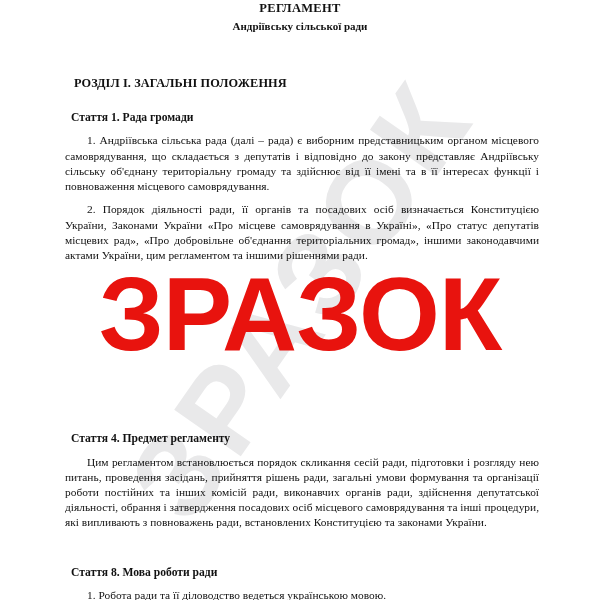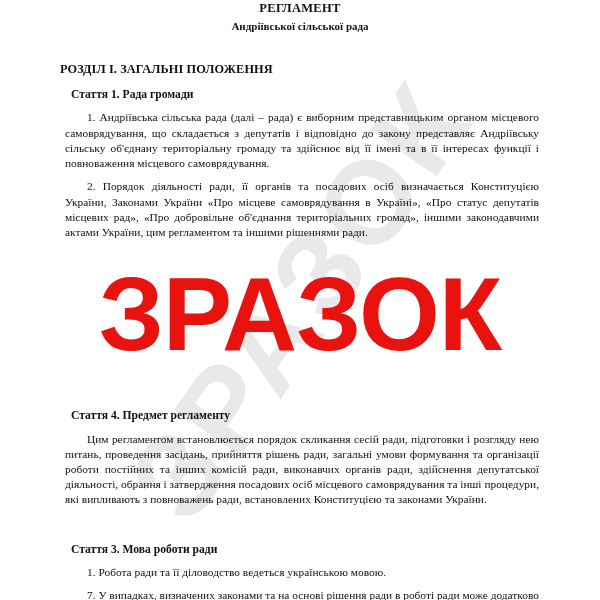--- a/index.html
+++ b/index.html
@@ -65,21 +65,21 @@
     line-height: 1.3;
   }
 
   .body-block {
     padding: 0 53px 0 57px;
   }
 
   .section-heading {
     font-weight: bold;
     font-size: 12.3px;
-    margin: 3px;
+    margin: 17px;
     padding-top: 26px;
     line-height: 1.3;
     letter-spacing: 0.1px;
   }
   .article-heading {
     font-weight: bold;
     font-size: 11.6px;
     margin: 8px;
     padding-top: 1px;
     padding-left: 6px;
@@ -126,41 +126,41 @@
 
 <div class="page">
 
   <div class="bg-watermark">
     <span>ЗРАЗОК</span>
   </div>
 
   <div class="doc">
 
     <h1 class="doc-title">РЕГЛАМЕНТ</h1>
-    <h2 class="doc-subtitle">Андріївської сільської рада</h2>
+    <h2 class="doc-subtitle">Андріївську сільської ради</h2>
 
     <div class="body-block">
 
       <div class="section-heading">РОЗДІЛ І. ЗАГАЛЬНІ ПОЛОЖЕННЯ</div>
 
       <div class="article-heading">Стаття 1. Рада громади</div>
 
       <p class="para">1. Андріївська сільська рада (далі – рада) є виборним представницьким органом місцевого самоврядування, що складається з депутатів і відповідно до закону представляє Андріївську сільську об'єднану територіальну громаду та здійснює від її імені та в її інтересах функції і повноваження місцевого самоврядування.</p>
 
       <p class="para">2. Порядок діяльності ради, її органів та посадових осіб визначається Конституцією України, Законами України «Про місцеве самоврядування в Україні», «Про статус депутатів місцевих рад», «Про добровільне об'єднання територіальних громад», іншими законодавчими актами України, цим регламентом та іншими рішеннями ради.</p>
 
       <div class="gap-big"></div>
 
       <div class="article-heading spaced">Стаття 4. Предмет регламенту</div>
 
       <p class="para">Цим регламентом встановлюється порядок скликання сесій ради, підготовки і розгляду нею питань, проведення засідань, прийняття рішень ради, загальні умови формування та організації роботи постійних та інших комісій ради, виконавчих органів ради, здійснення депутатської діяльності, обрання і затвердження посадових осіб місцевого самоврядування та інші процедури, які випливають з повноважень ради, встановлених Конституцією та законами України.</p>
 
       <div class="gap-mid"></div>
 
-      <div class="article-heading spaced">Стаття 3. Мова роботи ради</div>
+      <div class="article-heading spaced">Стаття 8. Мова роботи ради</div>
 
       <p class="para">1. Робота ради та її діловодство ведеться українською мовою.</p>
 
       <p class="para">7. У випадках, визначених законами та на основі рішення ради в роботі ради може додатково використовуватись інша мова, прийнятна для більшості жителів громади. При</p>
 
     </div>
   </div>
 
   <div class="red-stamp">
     <span>ЗРАЗОК</span>

